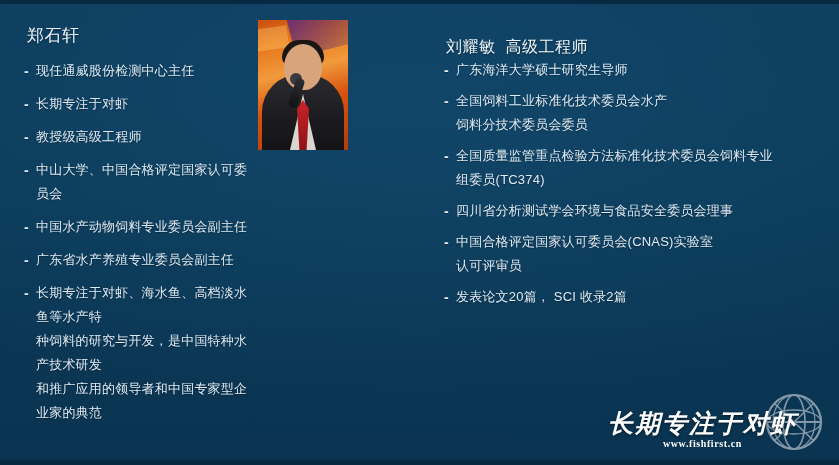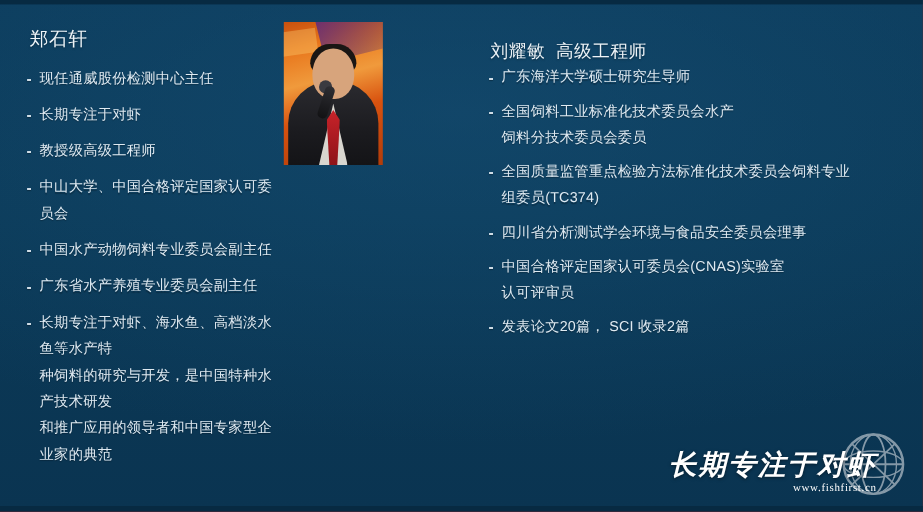--- a/index.html
+++ b/index.html
@@ -223,25 +223,26 @@
     font-weight: 700;
     letter-spacing: 2px;
     line-height: 1;
     font-style: italic;
     text-shadow: 0 1px 3px rgba(0,0,0,.5);
     white-space: nowrap;
   }
   .wm-url {
     color: #ffffff;
     font-size: 10px;
-    font-weight: 400;
+    font-weight: 700;
     letter-spacing: .6px;
     margin-top: 2px;
     font-family: "Liberation Serif", "DejaVu Serif", serif;
     white-space: nowrap;
+    text-align: center;
   }
 </style>
 </head>
 <body>
 
 <div class="slide">
 
   <div class="bg-sheen"></div>
   <div class="edge-band top"></div>
   <div class="edge-band bottom"></div>

